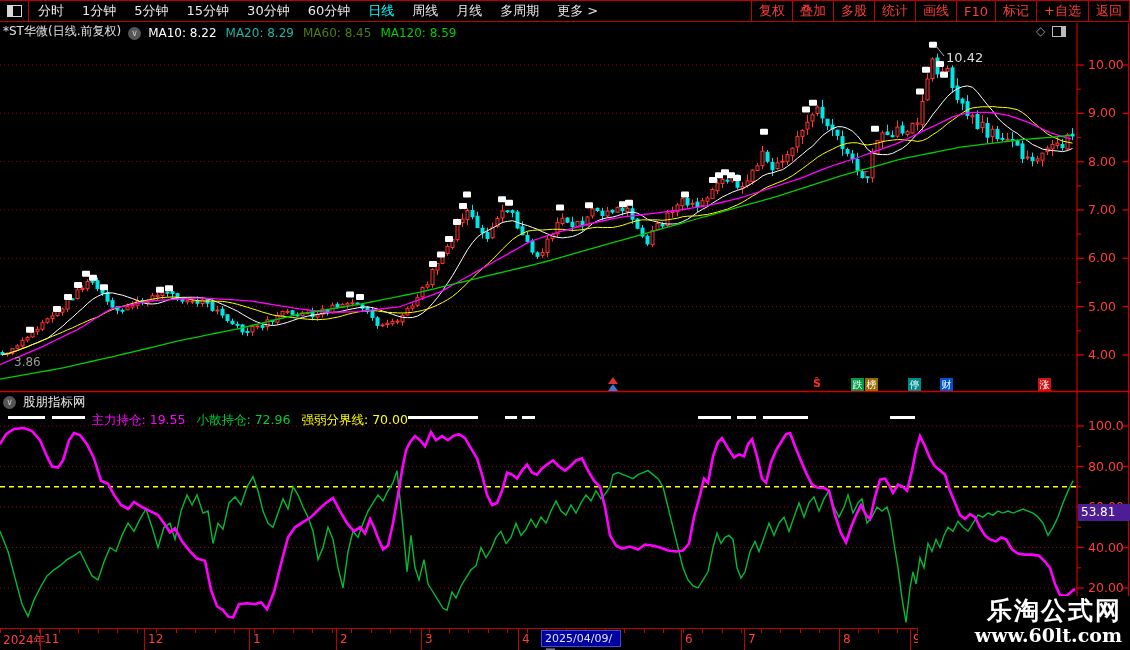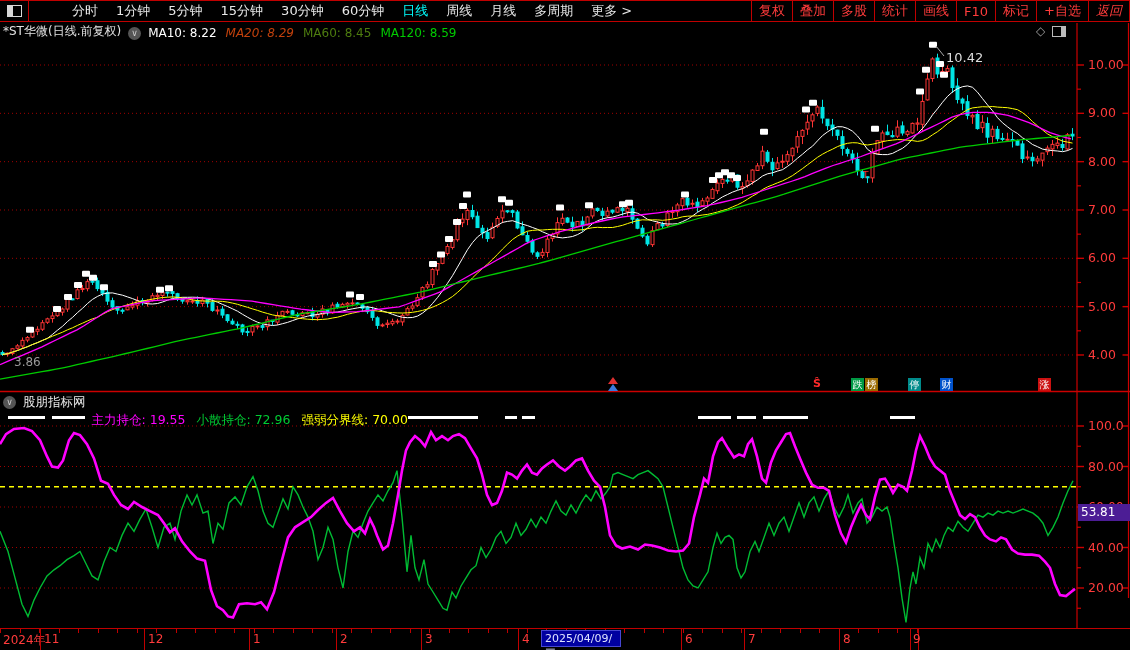--- a/index.html
+++ b/index.html
@@ -1,28 +1,28 @@
 <!DOCTYPE html>
 <html><head>
 <meta charset="utf-8">
 <style>
   html,body{margin:0;padding:0;background:#000;}
   .screen{position:relative;width:1130px;height:650px;background:#000;overflow:hidden;
           font-family:"DejaVu Sans","Liberation Sans",sans-serif;}
   
   .topbar{position:absolute;left:0;top:0;width:1130px;height:22px;box-sizing:border-box;
-          border-top:1px solid #c00000;border-bottom:1px solid #c00000;display:flex;align-items:stretch;background:#000;gap:34px;}
+          border-top:1px solid #c00000;border-bottom:1px solid #c00000;display:flex;align-items:stretch;background:#000;}
   .tb-icon-cell{width:28px;border-right:1px solid #c00000;display:flex;align-items:center;justify-content:center;}
   .layout-icon{width:13px;height:10px;border:1px solid #d8d8d8;position:relative;}
   .layout-icon::before{content:'';position:absolute;left:0;top:0;bottom:0;width:5px;background:#d8d8d8;}
   .tb-item{color:#e8e8e8;font-size:13px;padding:0 9px;display:flex;align-items:center;white-space:nowrap;cursor:default;}
   .tb-item.active{color:#00ffff;}
   .tb-spacer{flex:1;}
   .tb-btn{color:#ff3b3b;font-size:13px;padding:0 7px;display:flex;align-items:center;border-left:1px solid #c00000;white-space:nowrap;}
-  .tb-btn:last-child{border-right:1px solid #c00000;font-style:italic;}
+  .tb-btn:last-child{border-right:1px solid #c00000;}
   
   .infobar{position:absolute;left:0;top:23px;height:17px;display:flex;align-items:flex-end;font-size:12px;}
   .stock-name{color:#e2e2e2;margin-left:3px;}
   .drop-icon{width:13px;height:13px;border-radius:50%;background:#555;color:#ccc;font-size:9px;line-height:13px;
              text-align:center;margin:0 7px;}
   .ma-item{margin-right:9px;white-space:nowrap;}
   .corner-icons{position:absolute;left:1036px;top:25px;display:flex;gap:7px;align-items:center;}
   .diamond-glyph{color:#9a9a9a;font-size:12px;line-height:12px;}
   .mini-layout{width:12px;height:9px;border:1px solid #bbb;position:relative;}
   .mini-layout::before{content:'';position:absolute;right:0;top:0;bottom:0;width:4px;background:#bbb;}
@@ -87,21 +87,21 @@
         <span class="tb-btn">标记</span>
         <span class="tb-btn">+自选</span>
         <span class="tb-btn">返回</span>
       </div>
   </div>
 
   <div class="infobar">
     <span class="stock-name">*ST华微(日线.前复权)</span>
     <span class="drop-icon">∨</span>
     <span class="ma-item" style="color: rgb(255, 255, 255);">MA10: 8.22</span>
-    <span class="ma-item" style="color: #c2410c; font-style: italic;">MA20: 8.29</span>
+    <span class="ma-item" style="color: #14b8a6;">MA20: 8.29</span>
     <span class="ma-item" style="color: #4d7c0f;">MA60: 8.45</span>
     <span class="ma-item" style="color: rgb(0, 204, 0);">MA120: 8.59</span>
   </div>
 
   <div class="corner-icons">
     <span class="diamond-glyph">◇</span>
     <span class="mini-layout"></span>
   </div>
 
   <svg id="chart-svg" width="1130" height="606" viewBox="0 22 1130 606">
@@ -759,14 +759,18 @@
         <span class="mlabel" style="left: 425px;">3</span>
         <span class="mlabel" style="left: 522px;">4</span>
         <span class="mlabel" style="left: 685px;">6</span>
         <span class="mlabel" style="left: 748px;">7</span>
         <span class="mlabel" style="left: 843px;">8</span>
         <span class="mlabel" style="left: 913px;">9</span>
       </div>
     <div class="date-highlight">2025/04/09/三</div>
   </div>
 
+  <div class="watermark">
+    <div class="wm1">乐淘公式网</div>
+    <div class="wm2">www.60lt.com</div>
+  </div>
 
 </div>
 
 </body></html>

